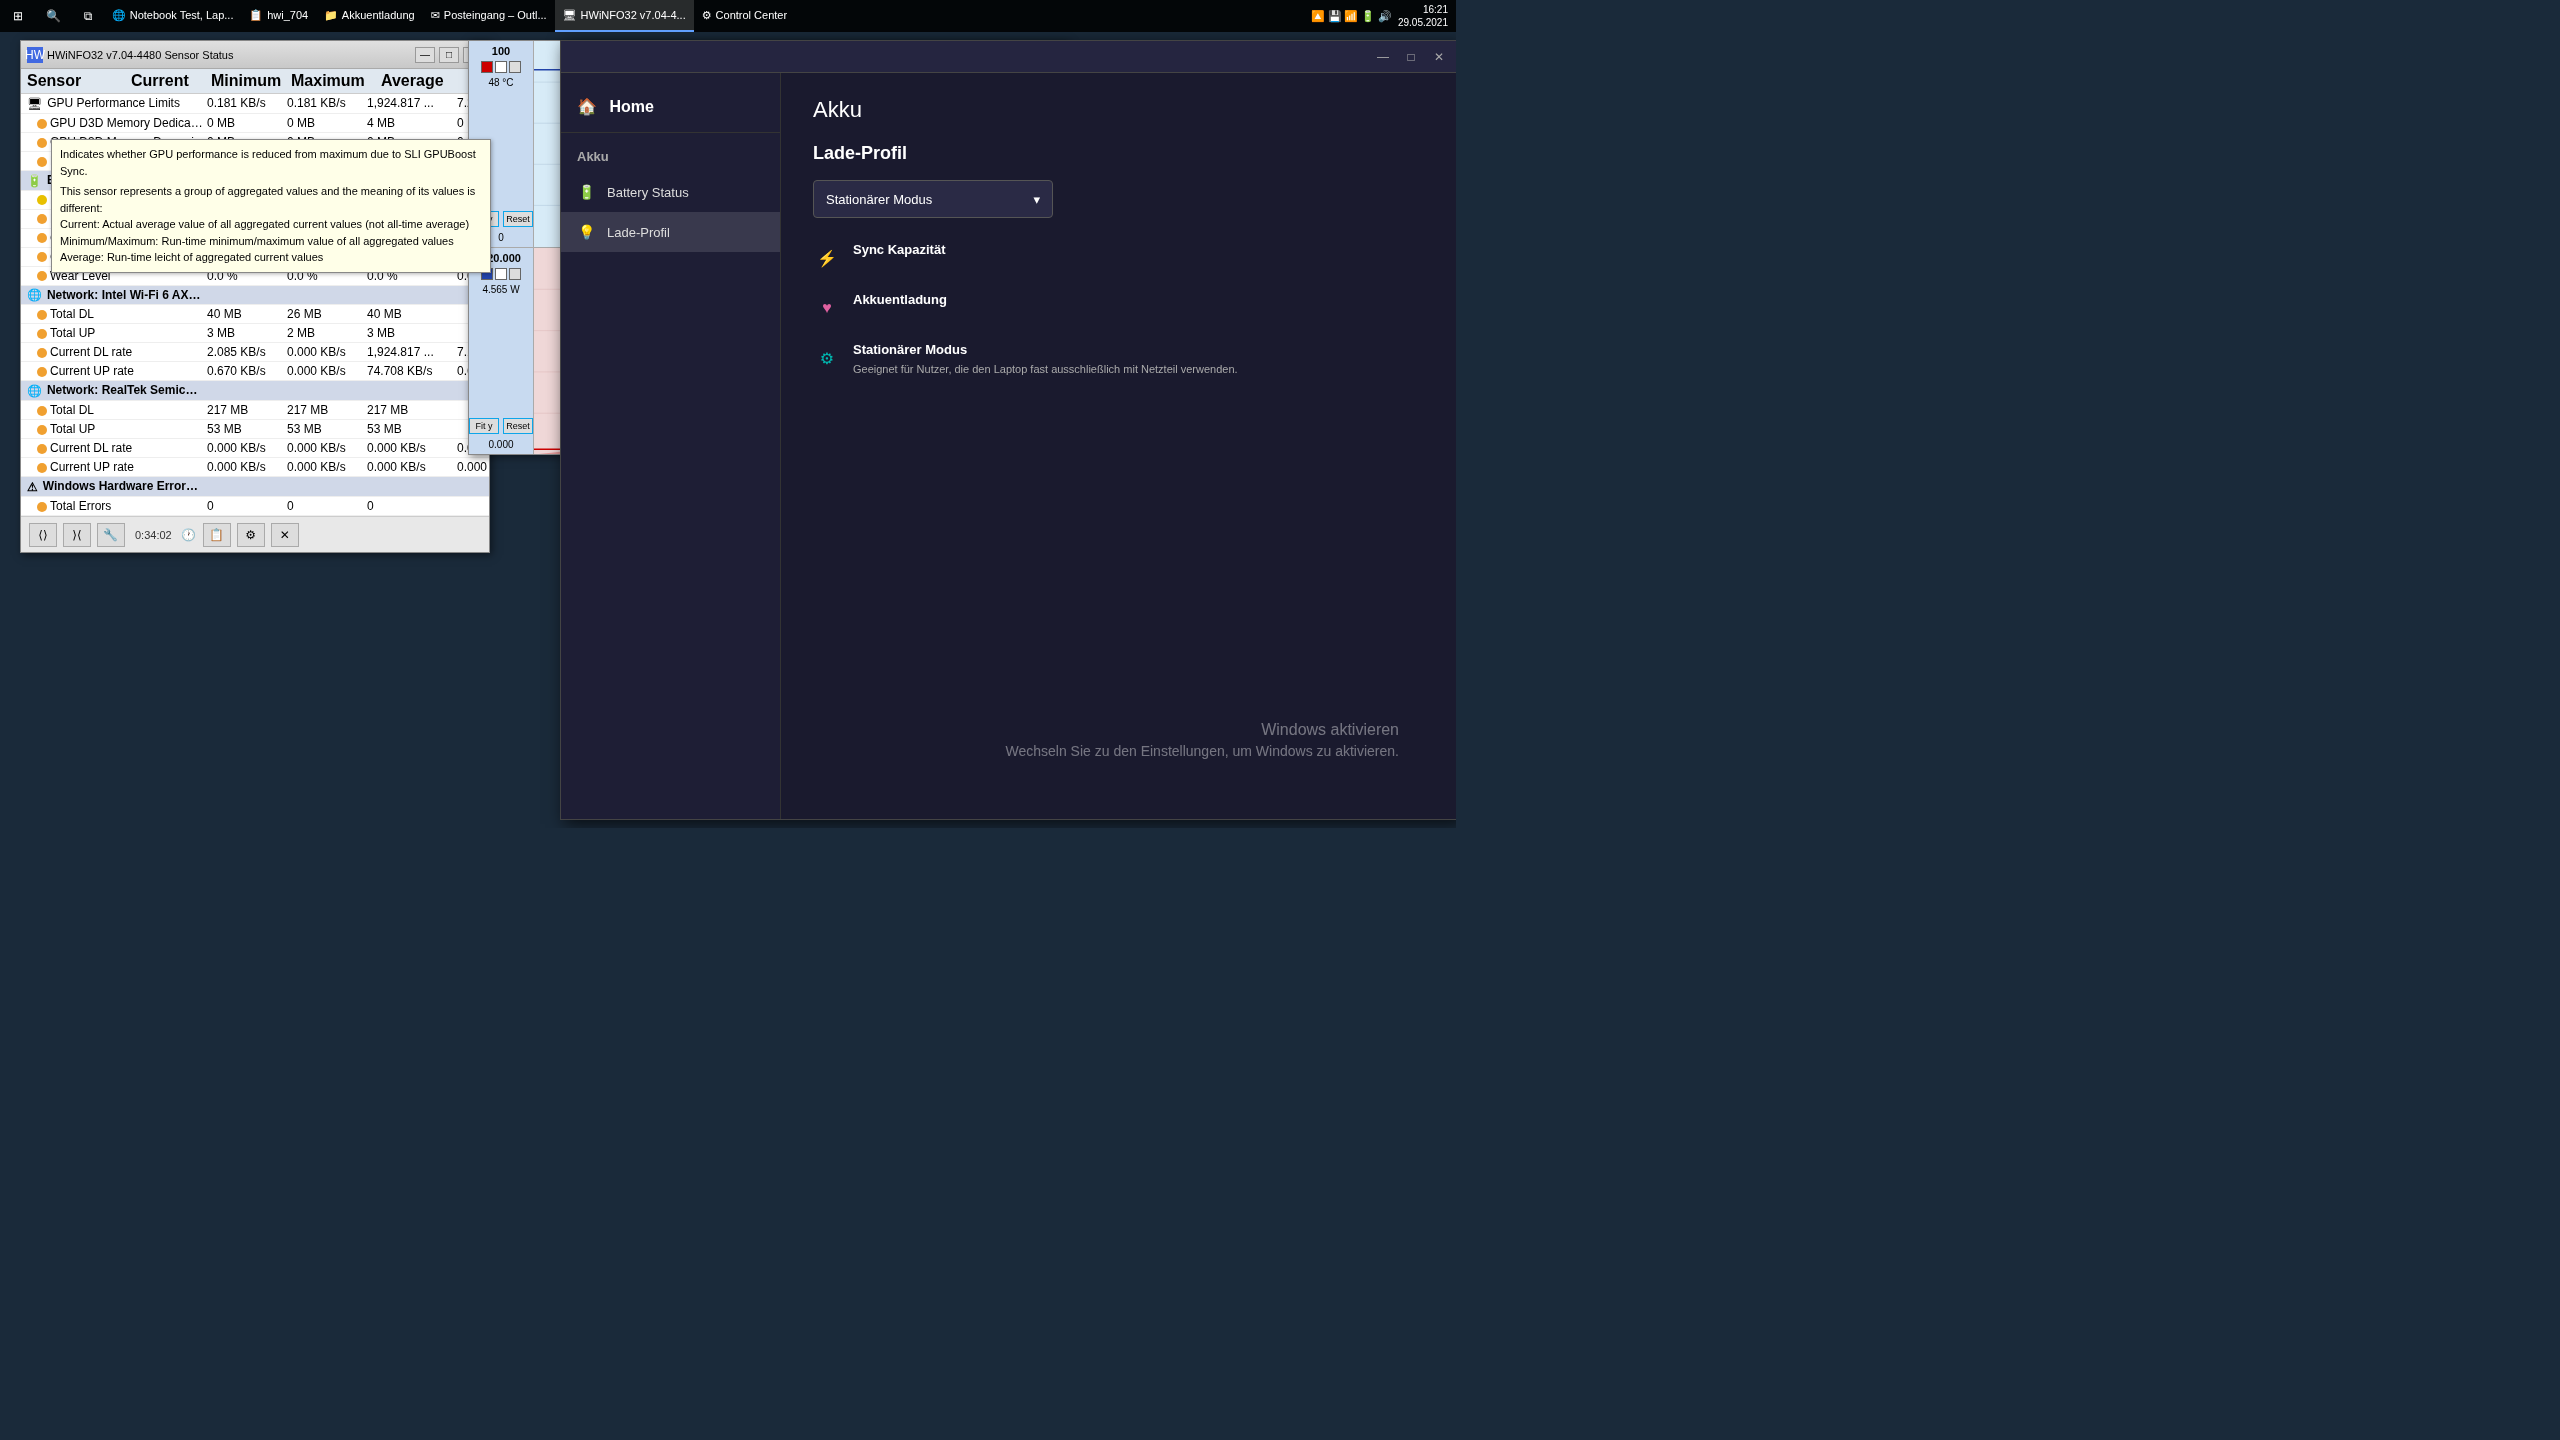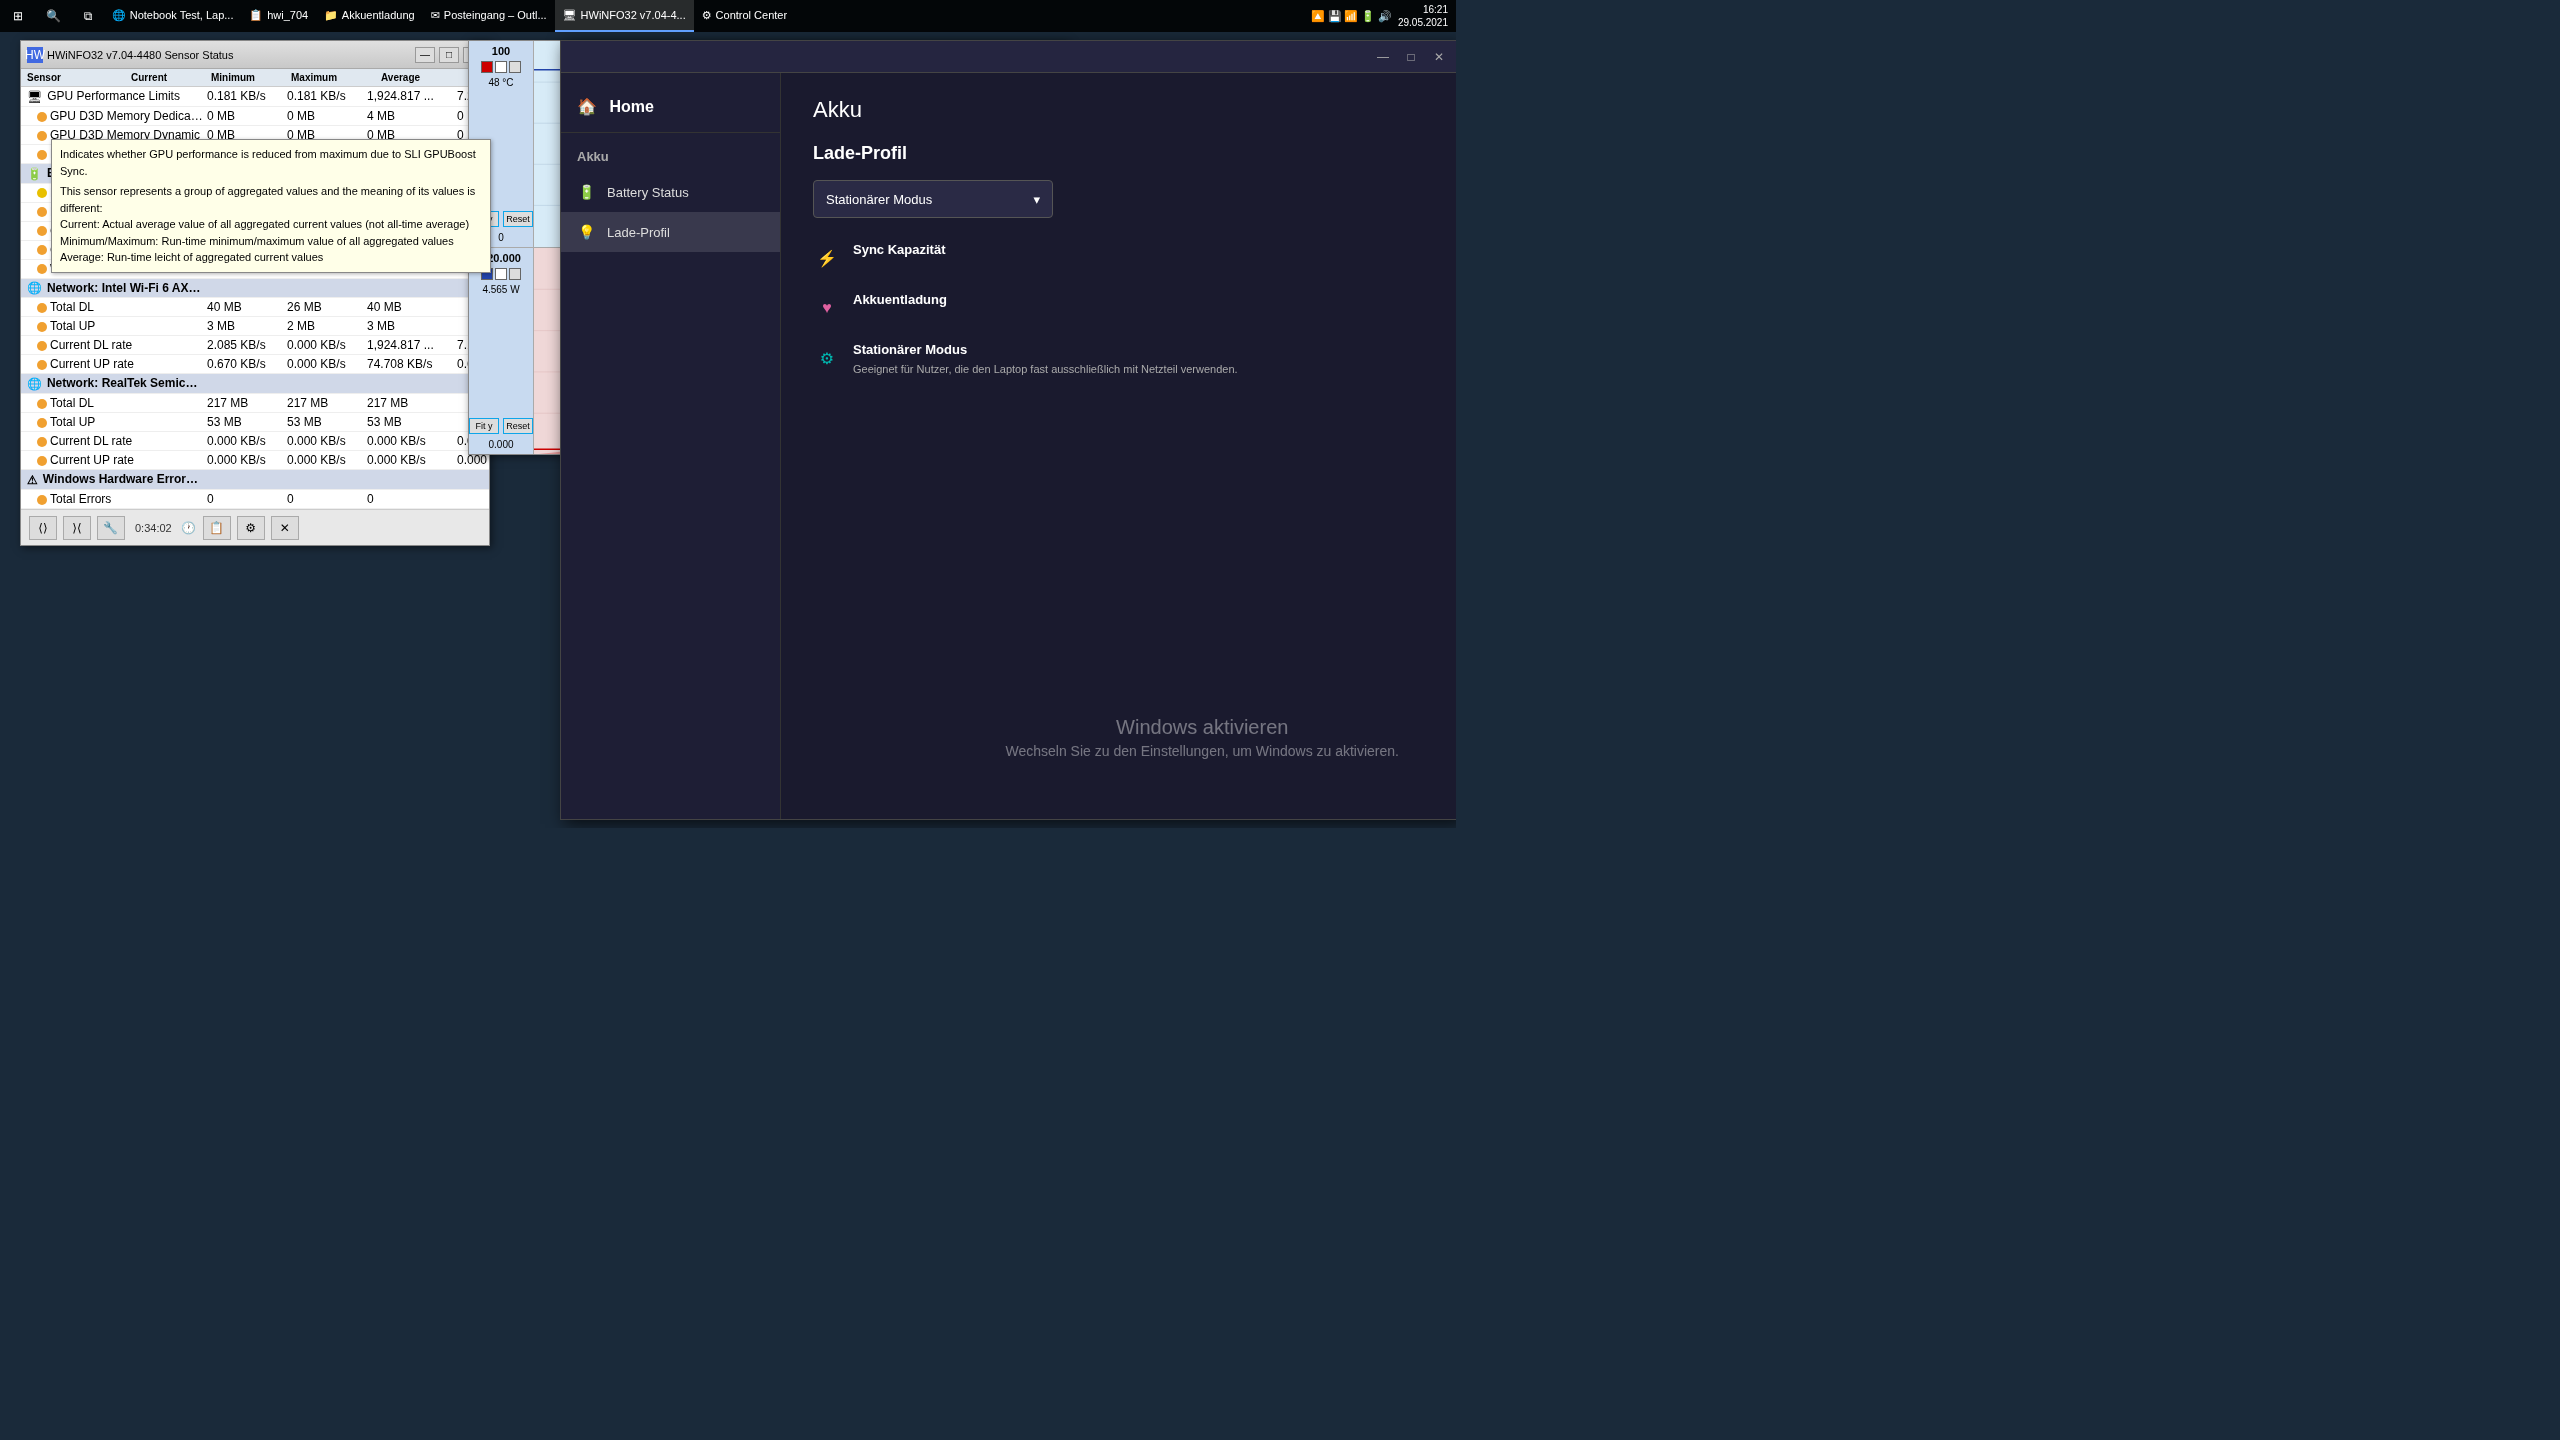--- a/index.html
+++ b/index.html
@@ -125,21 +125,21 @@
     }
     .hwinfo-content {
       background: white;
       overflow: hidden;
     }
     .hwinfo-header-row {
       display: grid;
       grid-template-columns: 1fr 80px 80px 90px 90px 16px;
       background: #e0e8f0;
       border-bottom: 1px solid #ccc;
-      font-size: 10px;
+      font-size: 16px;
       font-weight: 600;
       padding: 2px 4px;
     }
     .hwinfo-header-row span { padding: 1px 2px; }
 
     
     .tooltip-box {
       position: absolute;
       top: 98px;
       left: 30px;
@@ -394,21 +394,21 @@
       line-height: 1.5;
     }
     .windows-activate {
       position: absolute;
       bottom: 60px;
       right: 60px;
       text-align: right;
       color: rgba(255,255,255,0.4);
       font-size: 14px;
     }
-    .windows-activate p:first-child { font-size: 20px; margin-bottom: 4px; text-align: center; }
+    .windows-activate p:first-child { font-size: 16px; margin-bottom: 4px; }
 
     
     .hwinfo-scroll {
       max-height: 500px;
       overflow-y: auto;
       overflow-x: hidden;
     }
     .hwinfo-scroll::-webkit-scrollbar { width: 12px; }
     .hwinfo-scroll::-webkit-scrollbar-track { background: #e0e0e0; }
     .hwinfo-scroll::-webkit-scrollbar-thumb { background: #aaa; border: 1px solid #999; }

